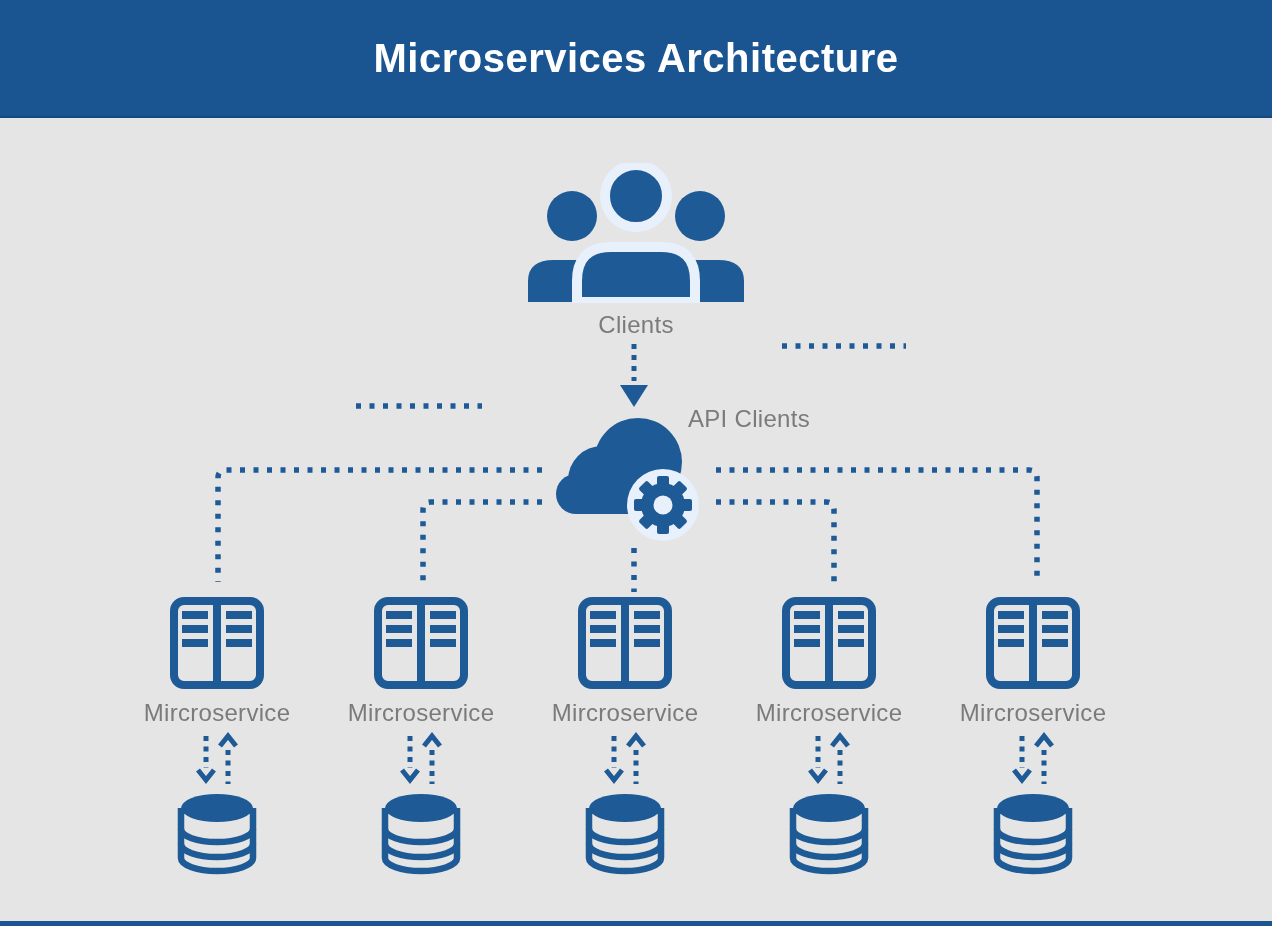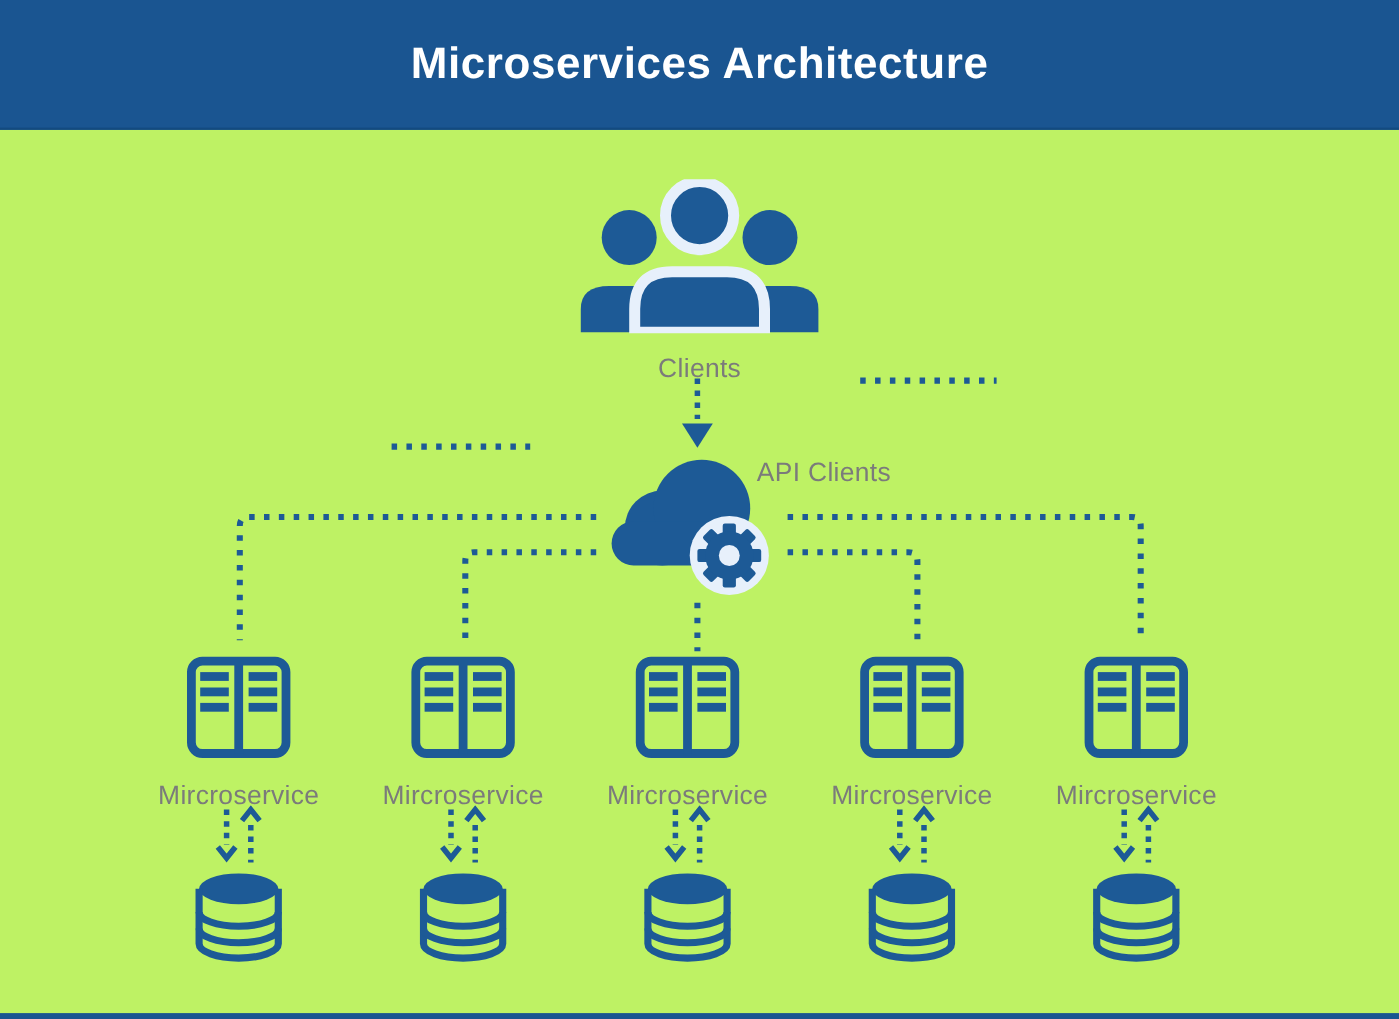--- a/index.html
+++ b/index.html
@@ -1,39 +1,39 @@
 <!DOCTYPE html>
 <html><head>
 <meta charset="utf-8">
 <style>
   html,body{margin:0;padding:0;}
   .page{
     position:relative;
     width:1272px;height:926px;
-    background:#bef264;
+    background:#e5e5e5;
     font-family:"Liberation Sans",sans-serif;
     overflow:hidden;
   }
   .header{
     position:absolute;top:0;left:0;width:100%;height:118px;
     background:#1a5591;
     border-bottom:2px solid #134a80;
     display:flex;align-items:center;justify-content:center;
     box-sizing:border-box;
   }
   .header h1{
     margin:0;color:#ffffff;font-size:40px;font-weight:700;letter-spacing:0.5px;
   }
   .bottom-bar{
     position:absolute;left:0;bottom:0;width:100%;height:5px;background:#1a5591;
   }
   .abs{position:absolute;}
   .node-label{
     position:absolute;color:#7b7b7b;font-size:24px;letter-spacing:0.3px;
-    text-align:center;white-space:nowrap;margin-top:11px;
+    text-align:center;white-space:nowrap;
   }
   .centered{transform:translateX(-50%);}
   svg{display:block;}
 </style>
 </head>
 <body>
 
 <div class="page">
 
   <div class="header">

